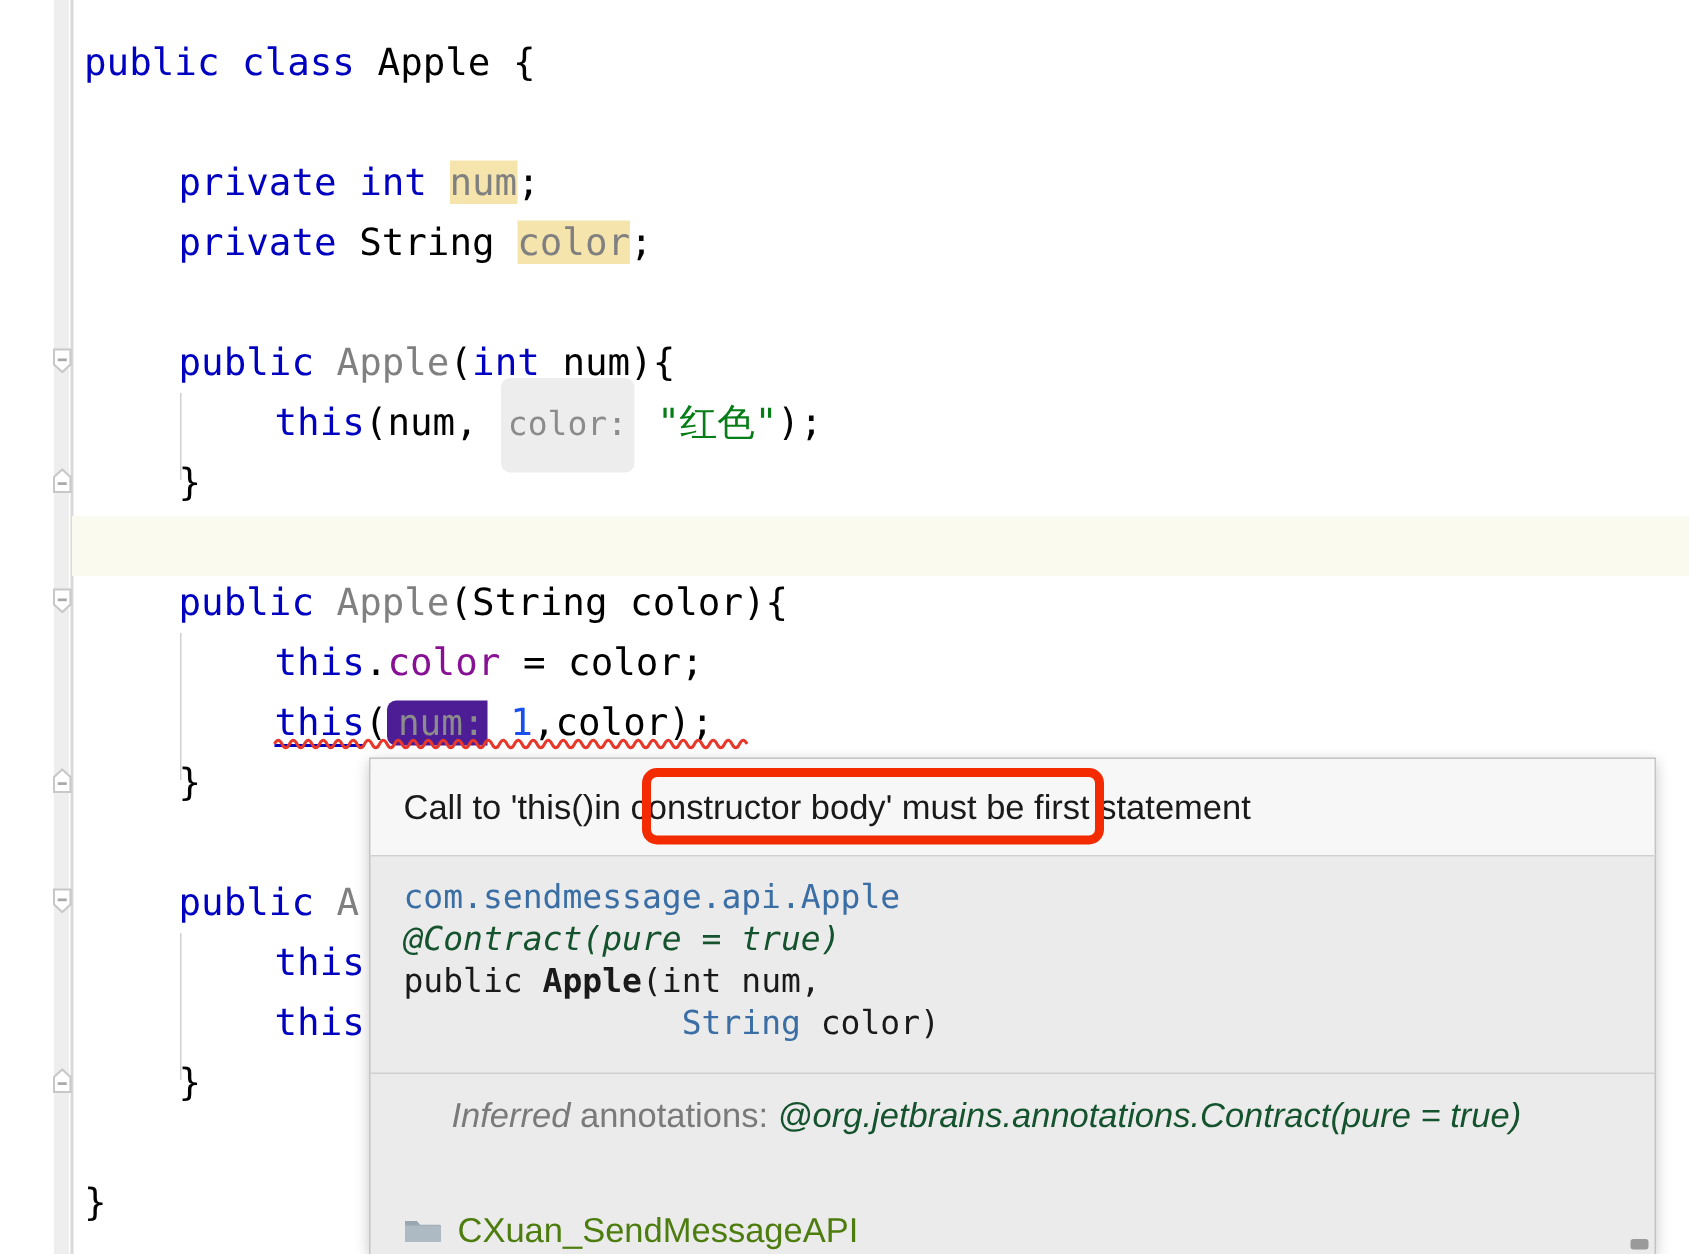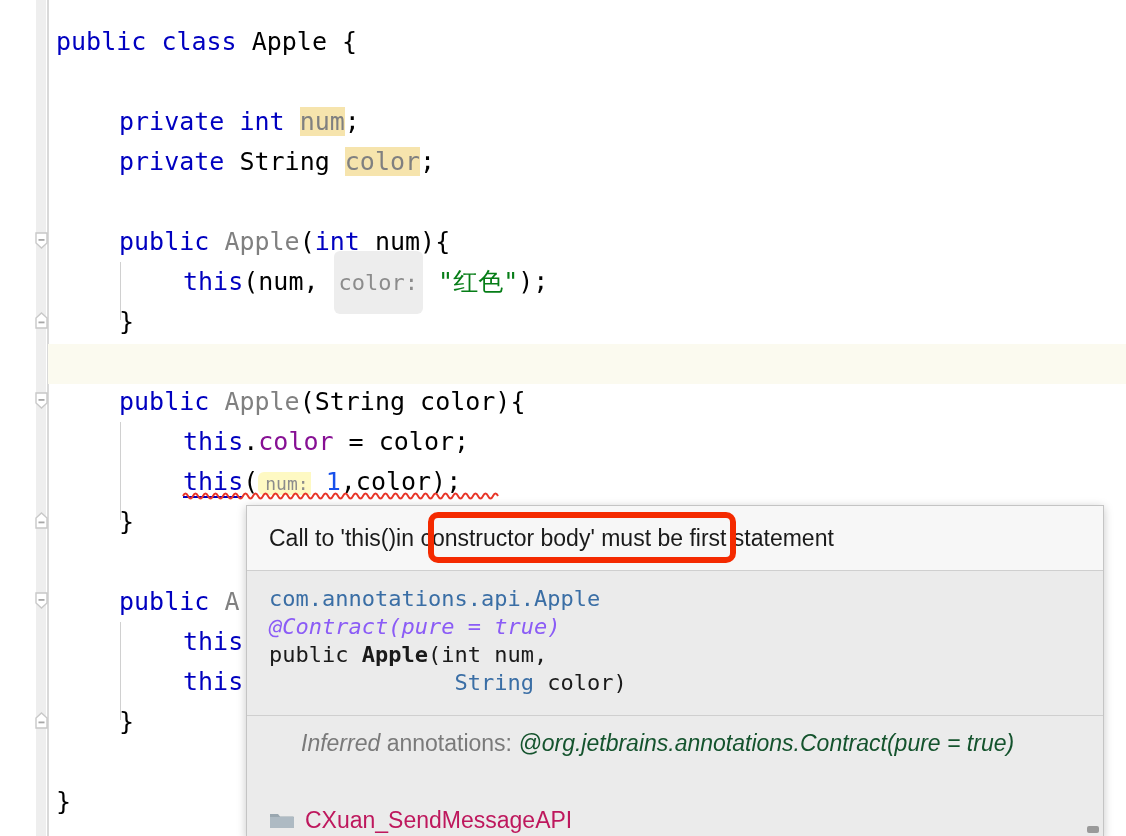--- a/index.html
+++ b/index.html
@@ -82,25 +82,25 @@
 
   
   .inlay {
     background: #ededed;
     color: #8c8c8c;
     border-radius: 6px;
     padding: 19px 5px;
     font-size: 22px;
   }
   .inlay-open {
-    background: #fef9c3;
+    background: #4c1d95;
     color: #8c8c8c;
     border-radius: 6px 0 0 6px;
     padding: 1px 2px 1px 7px;
-    font-size: 18px;
+    font-size: 24px;
   }
 
   
   .this-link {
     color: #0000c0;
     border-bottom: 2px solid #0000c0;
   }
   .wavy-svg {
     position: absolute;
     left: 183px;
@@ -151,21 +151,21 @@
   }
   .tt-body {
     padding: 14px 22px 6px 22px;
     font-family: "DejaVu Sans Mono", "Liberation Mono", monospace;
     font-size: 22px;
     line-height: 28px;
     white-space: pre;
     color: #1a1a1a;
   }
   .tt-fqn    { color: #3a6ea5; }
-  .tt-anno   { font-style: italic; color: #8b5cf6; }
+  .tt-anno   { font-style: italic; color: #14532d; }
   .tt-bold   { font-weight: bold; }
   .tt-type   { color: #3a6ea5; }
 
   .tt-divider {
     height: 1px;
     background: #cfcfcf;
     margin-top: 12px;
   }
   .tt-inferred {
     padding: 10px 22px 0 22px;
@@ -188,21 +188,21 @@
     position: absolute;
     left: 0;
     bottom: 0;
     width: 100%;
     padding: 0 22px;
     box-sizing: border-box;
     display: flex;
     align-items: center;
     gap: 10px;
     font-size: 23px;
-    color: #be185d;
+    color: #4d7c0f;
     height: 34px;
   }
   .folder-icon {
     width: 26px;
     height: 20px;
     flex: none;
   }
   .tt-scroll-thumb {
     position: absolute;
     right: 4px;
@@ -306,21 +306,21 @@
 </div>
 
 <div id="tooltip">
 
   <div class="tt-header">
     <span>Call to 'this()</span>
       <span> in constructor body</span>
       <span>' must be first statement</span>
   </div>
 
-  <div class="tt-body"><span class="tt-fqn">com.annotations.api.Apple</span>
+  <div class="tt-body"><span class="tt-fqn">com.sendmessage.api.Apple</span>
 <span class="tt-anno">@Contract(pure = true)</span>
 <span>public </span><span class="tt-bold">Apple</span><span>(int num,</span>
 <span>              </span><span class="tt-type">String</span><span> color)</span></div>
 
   <div class="tt-divider"></div>
 
   <div class="tt-inferred"><span class="lbl-i">Inferred</span><span> annotations: </span><span class="val">@org.jetbrains.annotations.Contract(pure = true)</span></div>
 
   <div class="tt-footer">
     <svg class="folder-icon" viewBox="0 0 26 20">

